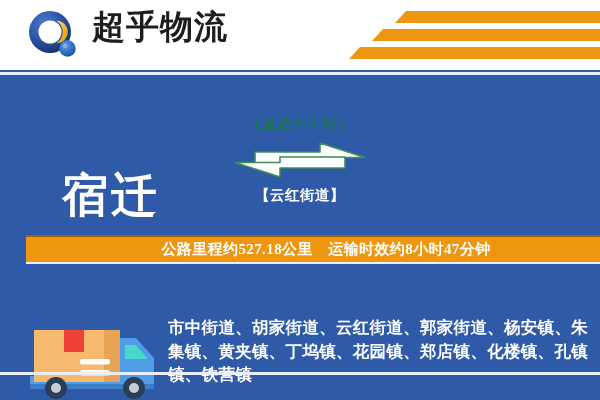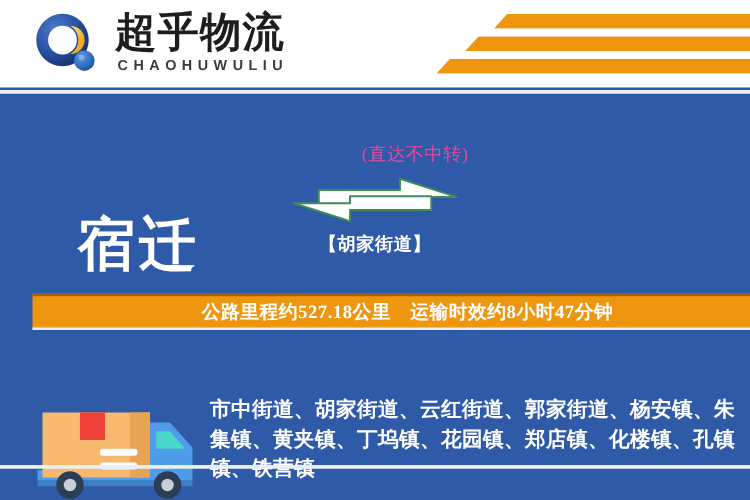--- a/index.html
+++ b/index.html
@@ -34,21 +34,21 @@
     width: 300px; height: 56px;
   }
   .logo-mark {
     position: absolute;
     left: 0; top: 2px;
     width: 58px; height: 52px;
   }
   .brand-cn {
     position: absolute;
     left: 66px; top: 0px;
-    font-family: Liberation Serif, serif;
+    font-family: Liberation Sans, sans-serif;
     font-size: 33px;
     font-weight: bold;
     color: #1d1d1b;
     letter-spacing: 1px;
     line-height: 38px;
     white-space: nowrap;
   }
   .brand-en {
     position: absolute;
     left: 68px; top: 39px;
@@ -110,24 +110,24 @@
 
   .mid {
     position: absolute;
     left: 225px; top: 0;
     width: 150px; height: 115px;
   }
   .note-top {
     position: absolute;
     left: 0; top: 4px;
     width: 150px;
-    text-align: right;
-    font-family: Liberation Serif, serif;
+    text-align: center;
+    font-family: Liberation Mono, monospace;
     font-size: 14.5px;
-    color: #ec4899;
+    color: #15803d;
     white-space: nowrap;
     letter-spacing: 0.5px;
   }
   .arrows {
     position: absolute;
     left: 0; top: 30px;
     width: 150px; height: 40px;
   }
   .note-bottom {
     position: absolute;
@@ -223,21 +223,20 @@
             </radialGradient>
           </defs>
           <circle cx="24" cy="22" r="21" fill="url(#gblue)"></circle>
           <circle cx="24" cy="22" r="11.5" fill="#ffffff"></circle>
           <path d="M30.5 10.8 A13.2 13.2 0 0 1 30.5 33.2 A10.6 10.6 0 0 0 30.5 10.8 Z" fill="url(#gyellow)"></path>
           <circle cx="41.5" cy="38.5" r="8.2" fill="url(#gdot)"></circle>
           <circle cx="39.2" cy="36.0" r="2.3" fill="#8FB8EC" opacity="0.75"></circle>
         </svg>
       </div>
       <div class="brand-cn">超乎物流</div>
-      <div class="brand-en">CHAOHUWULIU</div>
     </div>
 
     <div class="stripes">
       <div class="stripe s1"></div>
       <div class="stripe s2"></div>
       <div class="stripe s3"></div>
     </div>
 
   </div>
 
@@ -253,21 +252,21 @@
 
       <div class="arrows">
         <svg width="150" height="40" viewBox="0 0 150 40" xmlns="http://www.w3.org/2000/svg">
 
           <path d="M30 23 L30 12 L95 12 L95 3 L140 17.5 L95 17.5 L95 23 Z" fill="#ffffff" stroke="#3E8E58" stroke-width="1.6" stroke-linejoin="round"></path>
 
           <path d="M120 17 L120 28 L55 28 L55 37 L10 22.5 L55 22.5 L55 17 Z" fill="#ffffff" stroke="#3E8E58" stroke-width="1.6" stroke-linejoin="round"></path>
         </svg>
       </div>
 
-      <div class="note-bottom">【胡家街道】</div>
+      <div class="note-bottom">【云红街道】</div>
     </div>
 
   </div>
 
   <div class="info-bar">
     <span class="info-text">公路里程约527.18公里　运输时效约8小时47分钟</span>
   </div>
 
   <div class="towns-row">
 

